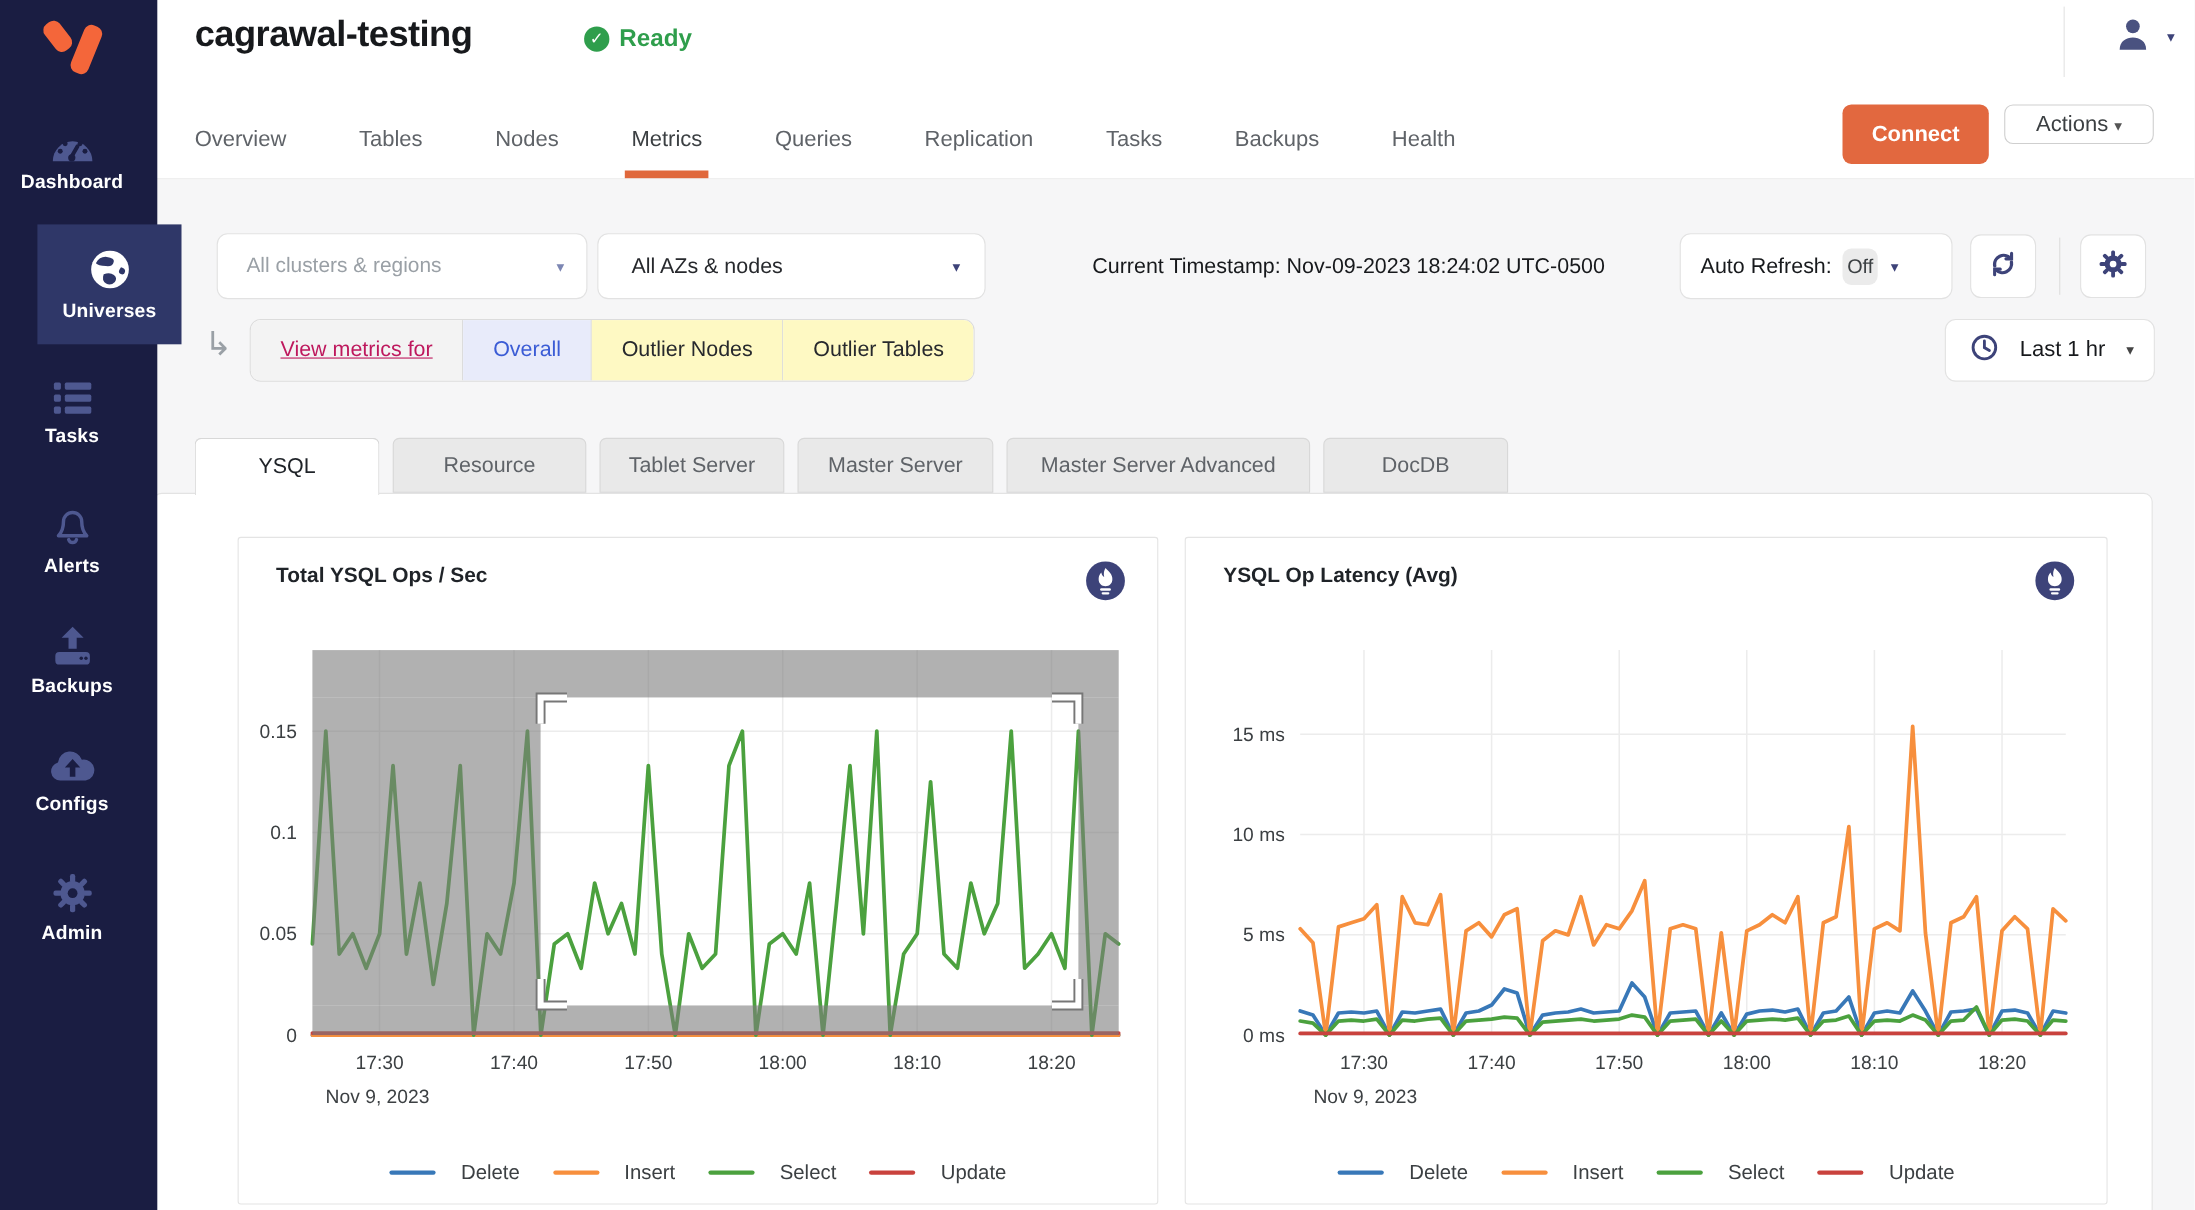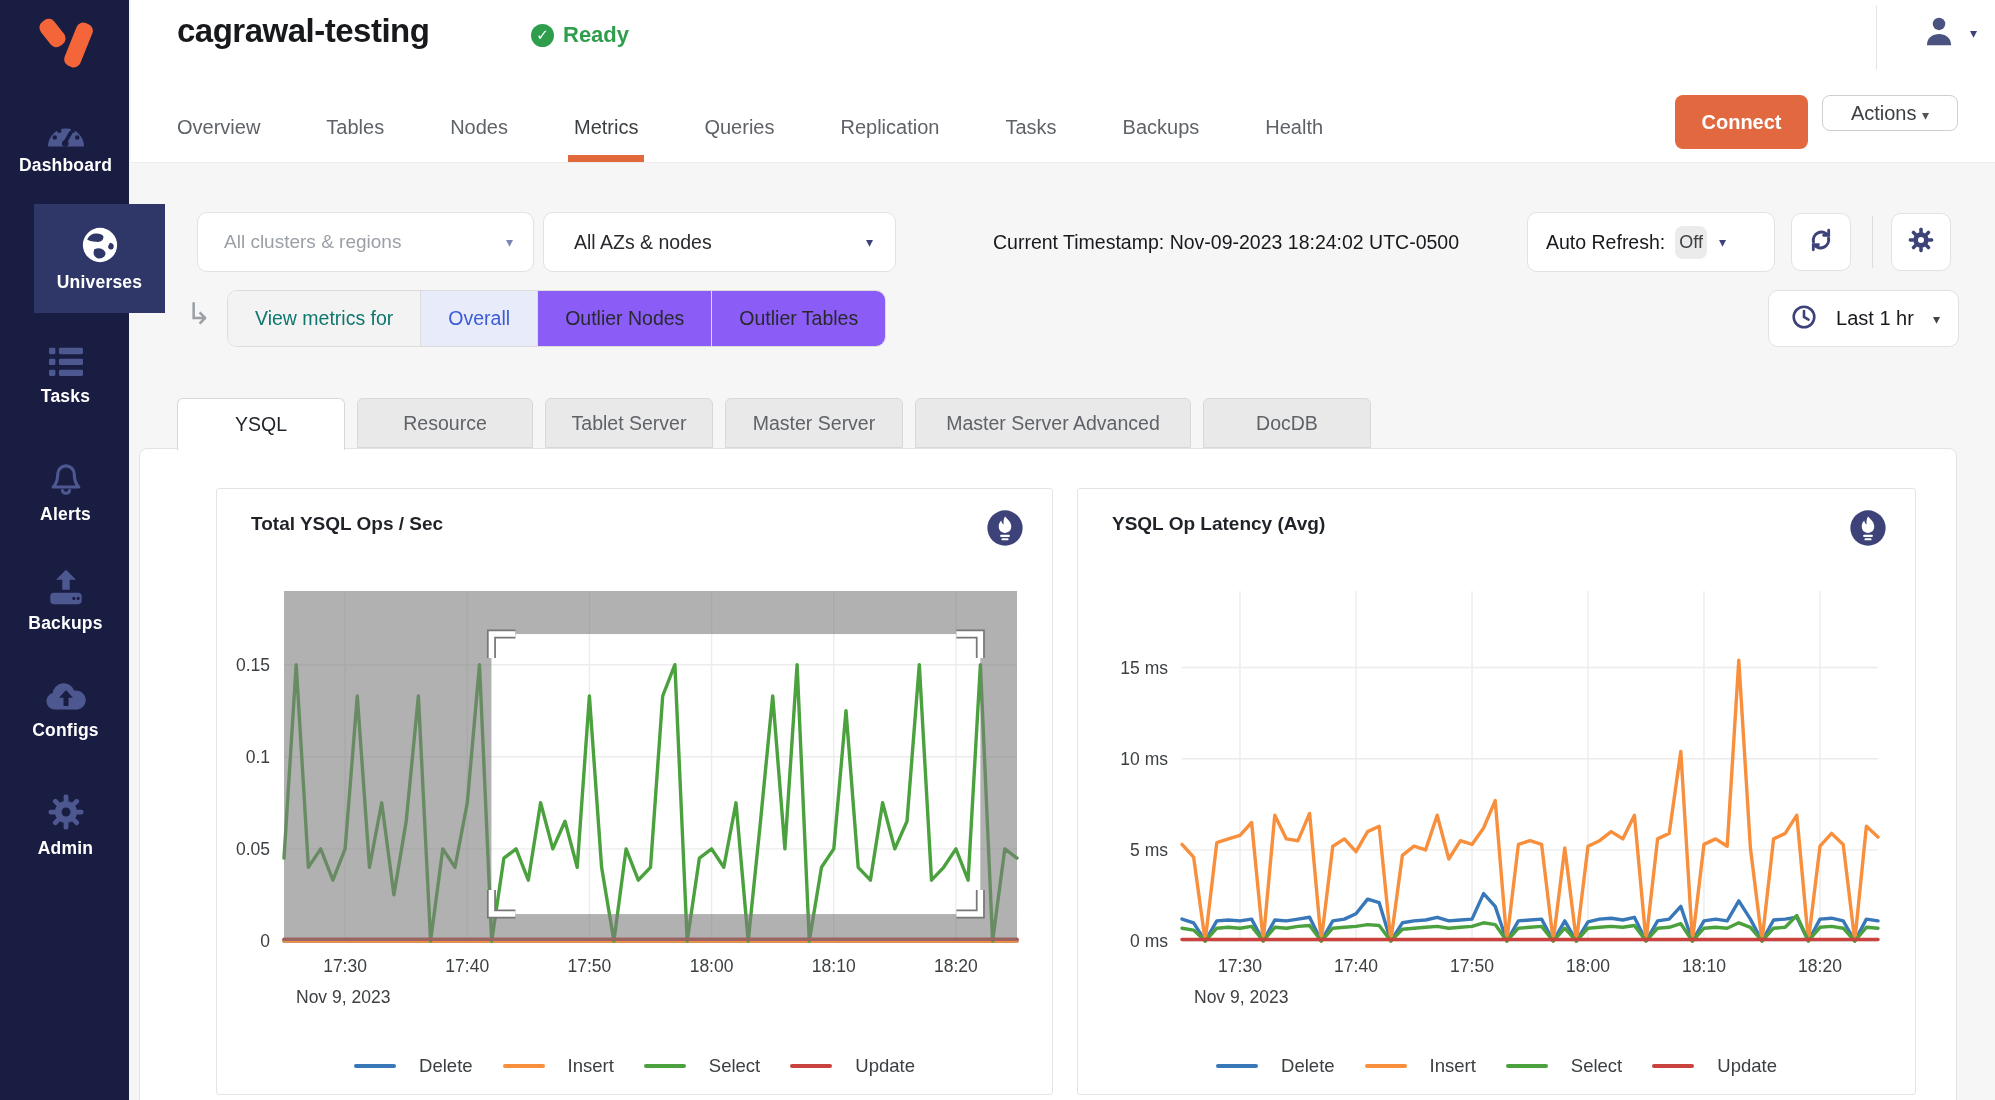--- a/index.html
+++ b/index.html
@@ -1,20 +1,20 @@
 <!DOCTYPE html>
 <html><head>
 <meta charset="utf-8">
 <style>
   * { margin:0; padding:0; box-sizing:border-box; }
   html,body { width:1995px; height:1100px; overflow:hidden; }
   body { font-family:"Liberation Sans","DejaVu Sans",sans-serif; background:#f6f6f7; position:relative; color:#202124; }
 
   
-  .sidebar { position:absolute; left:0; top:0; width:129px; height:1100px; background:#1a1d42; z-index:30;padding-left:37px; }
+  .sidebar { position:absolute; left:0; top:0; width:143px; height:1100px; background:#1a1d42; z-index:30;padding-left:37px; }
   .logo { position:absolute; top:10px; left:0; width:131px; height:72px; cursor:pointer; }
   .logo .arm { position:absolute; background:#f4663a; border-radius:7px; }
   .logo .arm1 { width:17px; height:30px; left:44px; top:8px; transform:rotate(-38deg); }
   .logo .arm2 { width:17px; height:46px; left:70px; top:12px; transform:rotate(22deg); }
   .side-item { position:absolute; left:0; width:131px; display:flex; flex-direction:column; align-items:center; gap:7px; cursor:pointer; }
   .side-item .lbl { font-size:17.5px; font-weight:600; color:#ffffff; letter-spacing:.2px; }
   .side-item svg { display:block; }
   .side-item.active { background:#2f3768; }
   .it-dashboard { top:118px; } .it-universes { top:204px; height:109px; justify-content:center;margin-left:34px; }
   .it-tasks { top:345px; } .it-alerts { top:457px; } .it-backups { top:568px; }
@@ -51,23 +51,23 @@
   .auto-refresh .pill { background:#ebebeb; border-radius:8px; padding:6px 4px; font-size:18px; color:#3c4043; }
   .auto-refresh .caret { color:#3d4379; margin-left:2px; }
   .icon-btn { background:#fff; border:1px solid #e2e2e2; border-radius:10px; position:absolute; width:60px; height:58px; display:flex; align-items:center; justify-content:center; cursor:pointer; }
   .btn-refresh { left:1791px; top:213px; }
   .btn-settings { left:1891px; top:213px; }
   .toolbar-divider { position:absolute; left:1872px; top:216px; width:1px; height:52px; background:#ddd; }
 
   
   .redirect-arrow { position:absolute; left:186px; top:296px; font-size:30px; color:#9aa0a6; }
   .scope-group { position:absolute; left:227px; top:290px; height:57px; display:flex; border:1px solid #dcdcdc; border-radius:10px; overflow:hidden; background:#fff; }
-  .scope-seg { display:flex; align-items:center; padding:0 27px; font-size:19.5px; border-right:1px solid #dcdcdc; cursor:pointer; background:#8b5cf6; color:#27292d; }
+  .scope-seg { display:flex; align-items:center; padding:0 27px; font-size:19.5px; border-right:1px solid #dcdcdc; cursor:pointer; background:#fef9c3; color:#27292d; }
   .scope-seg:last-child { border-right:none; }
-  .scope-label { background:#f3f3f3; color:#0f766e; cursor:default; }
+  .scope-label { background:#f3f3f3; color:#be185d; cursor:default;text-decoration:underline; }
   .scope-seg.active { background:#e8ebfa; color:#3b5cd5; font-weight:500; }
   .time-range { left:1768px; top:290px; width:191px; height:57px; padding:0 18px 0 22px; gap:12px; cursor:pointer; }
   .time-range .txt { font-size:20px; color:#17191c; flex:1; text-align:center; }
   .time-range .caret { color:#444; }
 
   
   .metric-tabs { position:absolute; left:177px; top:398px; display:flex; gap:12px; z-index:6; }
   .mtab { height:50px; display:flex; align-items:center; justify-content:center; font-size:19.5px; color:#5f6368; background:#e9e9e9; border:1px solid #d8d8d8; border-radius:6px 6px 0 0; cursor:pointer; }
   .mtab.active { background:#fff; color:#1f2328; border-bottom:none; height:52px; z-index:8; position:relative; }
   .panel { position:absolute; left:139px; top:448px; width:1818px; height:700px; background:#fff; border:1px solid #e3e3e3; border-radius:8px; z-index:5; }

